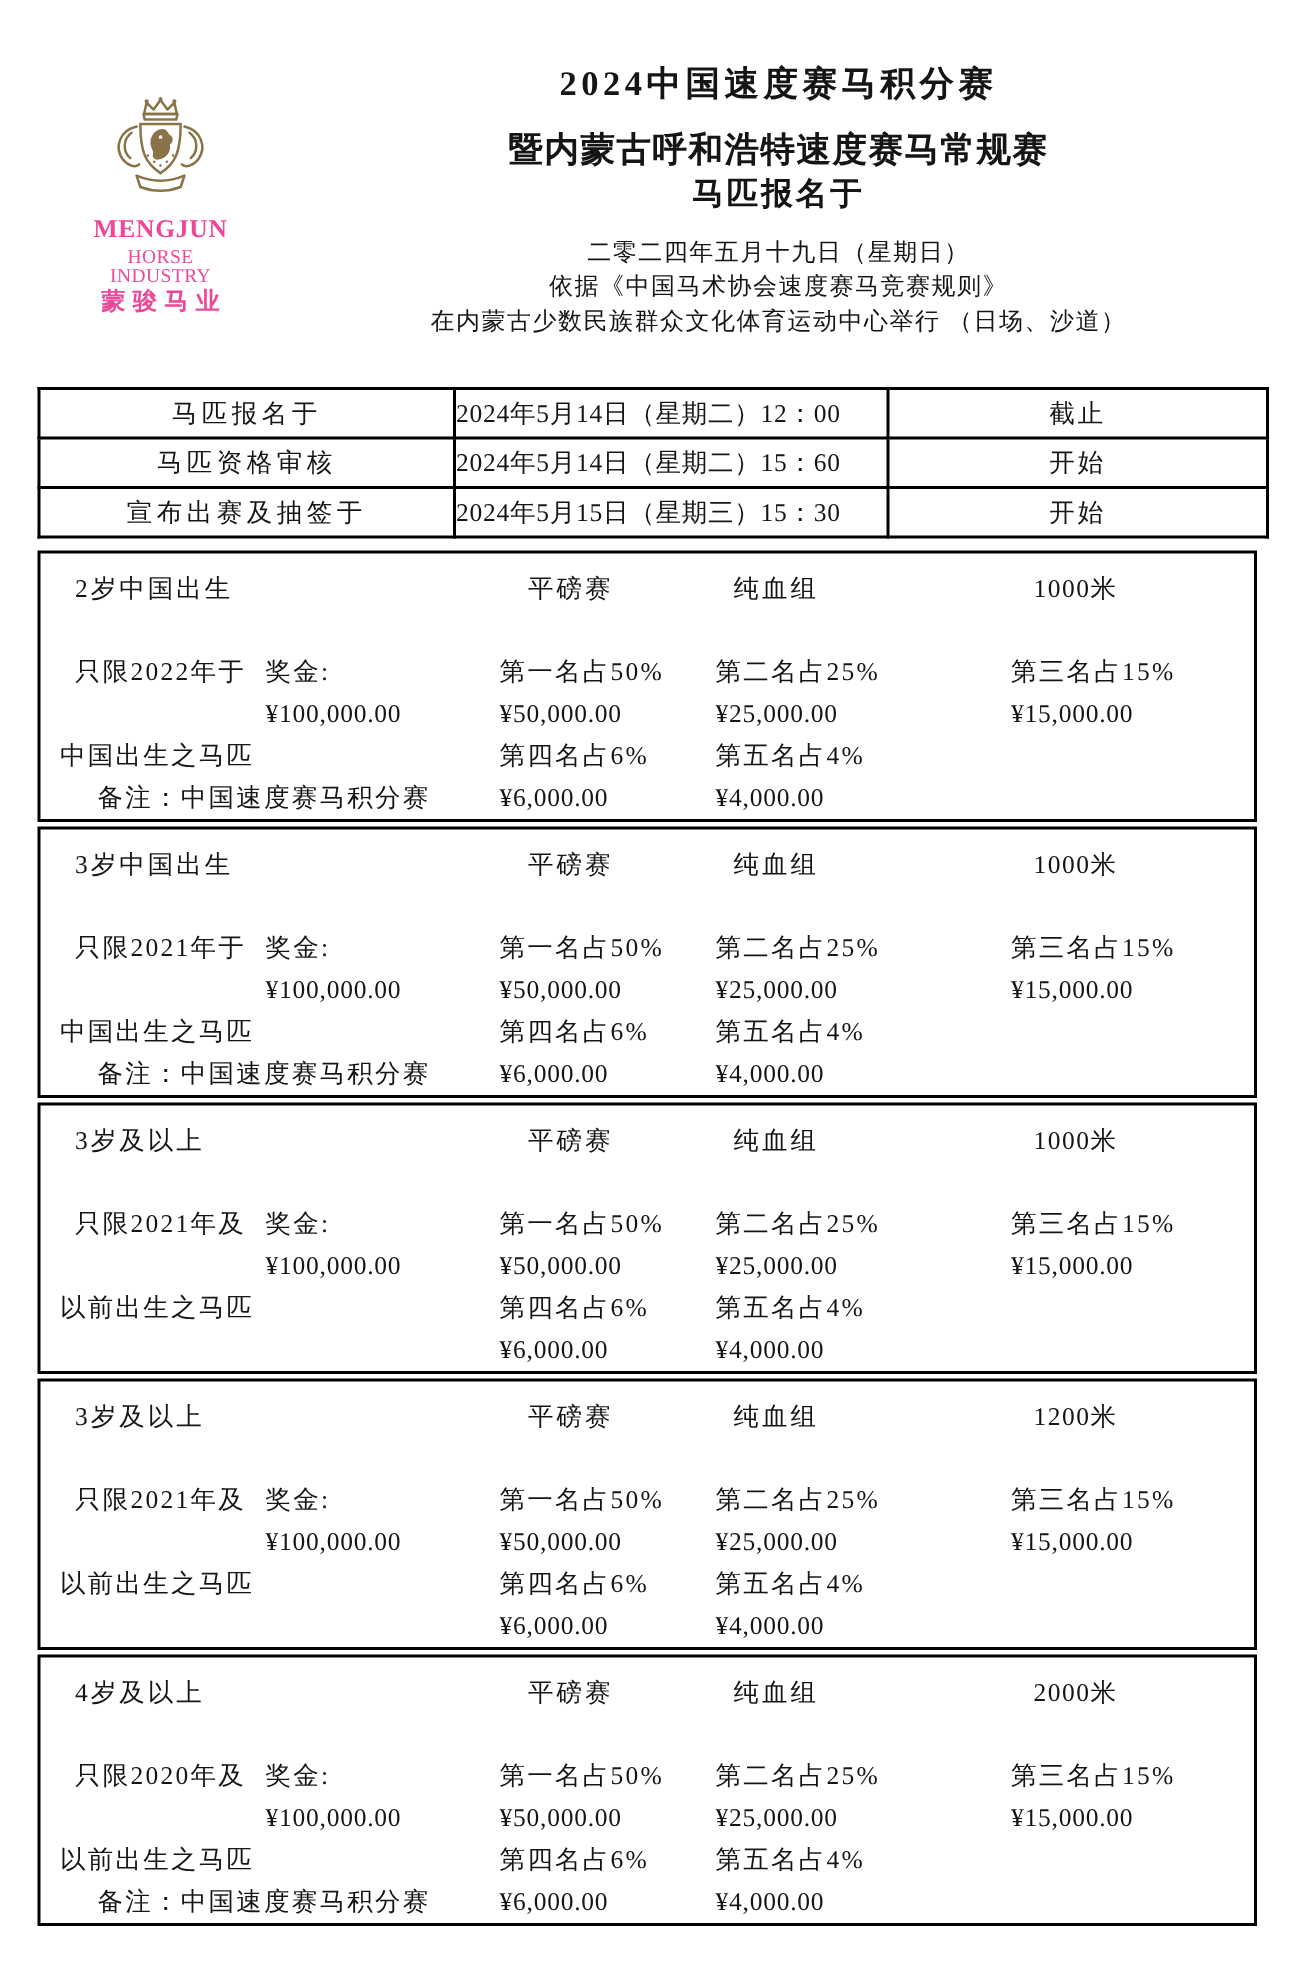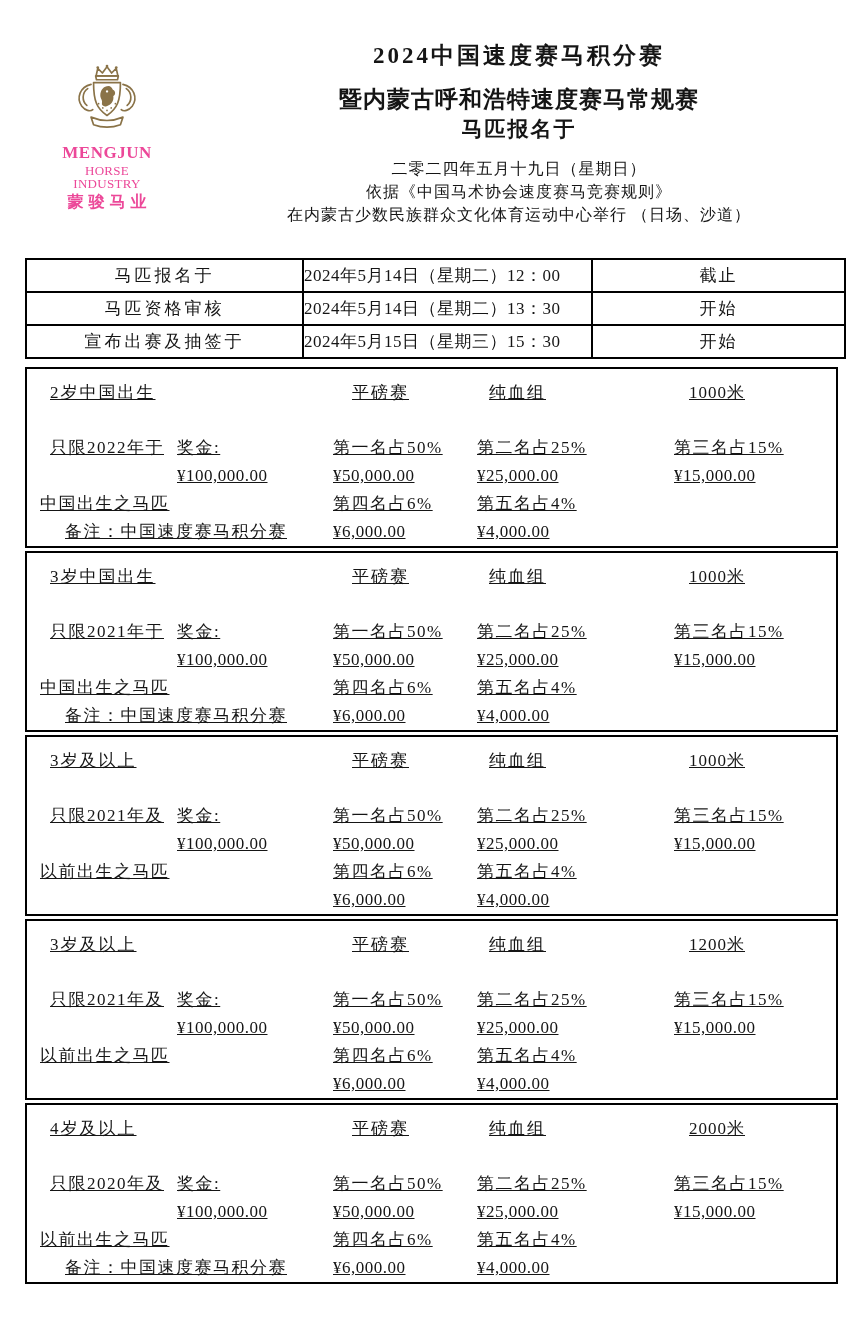--- a/index.html
+++ b/index.html
@@ -60,21 +60,20 @@
     height:181px;
     overflow:hidden;
   }
   .block:first-of-type { margin-top:8px; }
   .row {
     display:grid;
     grid-template-columns:150px 156px 144px 197px 1fr;
     height:28px; line-height:28px;
     font-size:17px;
     white-space:nowrap;
-    text-decoration:underline;
   }
   .row.cols4 { grid-template-columns:306px 144px 197px 1fr; }
   .row.gap { height:27px; }
   .cell { letter-spacing:1.5px; overflow:visible; }
   .cell.money { letter-spacing:0.5px; }
   .age   { padding-left:23px; letter-spacing:2px; }
   .type-h  { padding-left:19px; letter-spacing:2px; }
   .group-h { padding-left:12px; letter-spacing:2px; }
   .dist-h  { padding-left:15px; letter-spacing:1px; }
   .cond  { padding-left:23px; }
@@ -135,21 +134,21 @@
 
   <table class="schedule">
     <tbody>
       <tr>
         <td class="sch-item">马匹报名于</td>
         <td class="sch-time">2024年5月14日（星期二）12：00</td>
         <td class="sch-status">截止</td>
       </tr>
       <tr>
         <td class="sch-item">马匹资格审核</td>
-        <td class="sch-time">2024年5月14日（星期二）13：30</td>
+        <td class="sch-time">2024年5月14日（星期二）15：60</td>
         <td class="sch-status">开始</td>
       </tr>
       <tr>
         <td class="sch-item">宣布出赛及抽签于</td>
         <td class="sch-time">2024年5月15日（星期三）15：30</td>
         <td class="sch-status">开始</td>
       </tr>
     </tbody>
   </table>
 

